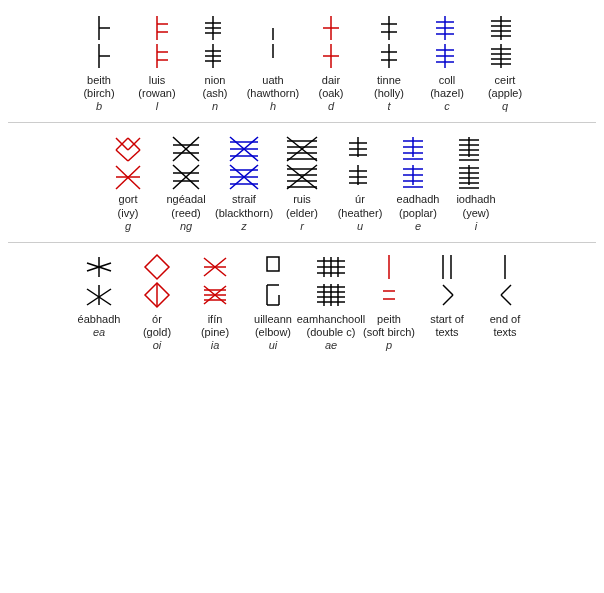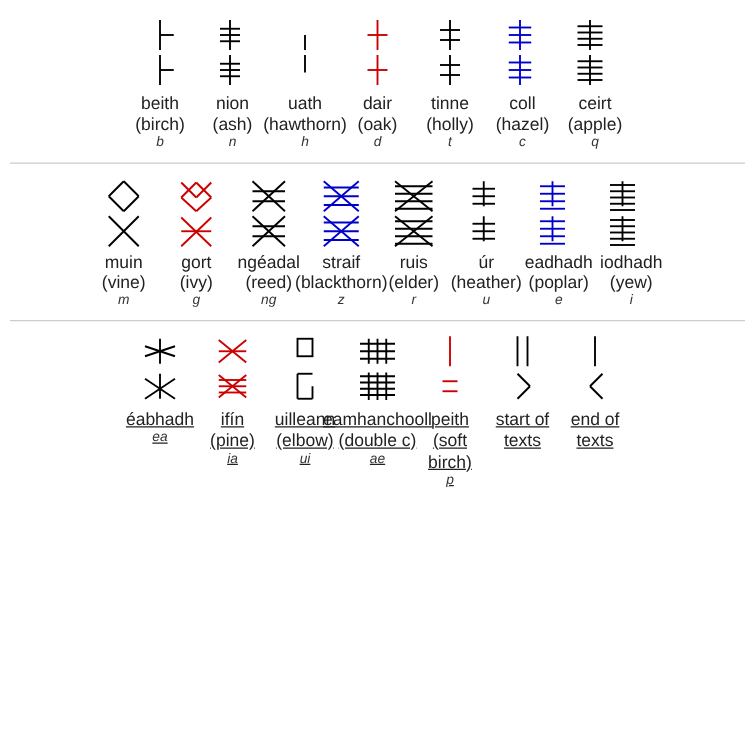--- a/index.html
+++ b/index.html
@@ -46,21 +46,21 @@
       align-items: flex-end;
       justify-content: center;
     }
     .glyph-bottom {
       height: 28px;
       display: flex;
       align-items: flex-start;
       justify-content: center;
     }
     .char-name {
-      font-size: 14px;
+      font-size: 11px;
       text-align: center;
       line-height: 1.2;
       margin-top: 2px;
     }
     .char-letter {
       font-size: 11px;
       font-style: italic;
       text-align: center;
       color: #333;
     }
@@ -96,20 +96,40 @@
           <svg width="30" height="28" class="glyph-svg">
             <line x1="15" y1="2" x2="15" y2="26" stroke="#000" stroke-width="1.5"></line>
             <line x1="15" y1="14" x2="26" y2="14" stroke="#000" stroke-width="1.5"></line>
           </svg>
         </div>
       </div>
       <div class="char-name">beith<br>(birch)</div>
       <div class="char-letter">b</div>
     </div>
 
+    <div class="char-cell">
+      <div class="glyph-area">
+        <div class="glyph-top">
+          <svg width="30" height="28" class="glyph-svg">
+            <line x1="15" y1="2" x2="15" y2="26" stroke="#cc0000" stroke-width="1.5"></line>
+            <line x1="15" y1="10" x2="26" y2="10" stroke="#cc0000" stroke-width="1.5"></line>
+            <line x1="15" y1="18" x2="26" y2="18" stroke="#cc0000" stroke-width="1.5"></line>
+          </svg>
+        </div>
+        <div class="glyph-bottom">
+          <svg width="30" height="28" class="glyph-svg">
+            <line x1="15" y1="2" x2="15" y2="26" stroke="#cc0000" stroke-width="1.5"></line>
+            <line x1="15" y1="10" x2="26" y2="10" stroke="#cc0000" stroke-width="1.5"></line>
+            <line x1="15" y1="18" x2="26" y2="18" stroke="#cc0000" stroke-width="1.5"></line>
+          </svg>
+        </div>
+      </div>
+      <div class="char-name">luis<br>(rowan)</div>
+      <div class="char-letter">l</div>
+    </div>
 
 
 
     <div class="char-cell">
       <div class="glyph-area">
         <div class="glyph-top">
           <svg width="36" height="28" class="glyph-svg">
             <line x1="16" y1="2" x2="16" y2="26" stroke="#000" stroke-width="1.5"></line>
             <line x1="8" y1="9" x2="16" y2="9" stroke="#000" stroke-width="1.5"></line>
             <line x1="8" y1="14" x2="16" y2="14" stroke="#000" stroke-width="1.5"></line>
@@ -247,40 +267,20 @@
       <div class="char-name">ceirt<br>(apple)</div>
       <div class="char-letter">q</div>
     </div>
 
   </div>
 
   <hr class="divider">
 
   <div class="section">
 
-    <div class="char-cell">
-      <div class="glyph-area">
-        <div class="glyph-top">
-          <svg width="32" height="28" class="glyph-svg">
-            <line x1="16" y1="4" x2="4" y2="16" stroke="#000" stroke-width="1.5"></line>
-            <line x1="16" y1="4" x2="28" y2="16" stroke="#000" stroke-width="1.5"></line>
-            <line x1="4" y1="16" x2="16" y2="28" stroke="#000" stroke-width="1.5"></line>
-            <line x1="28" y1="16" x2="16" y2="28" stroke="#000" stroke-width="1.5"></line>
-          </svg>
-        </div>
-        <div class="glyph-bottom">
-          <svg width="32" height="28" class="glyph-svg">
-            <line x1="4" y1="4" x2="28" y2="28" stroke="#000" stroke-width="1.5"></line>
-            <line x1="28" y1="4" x2="4" y2="28" stroke="#000" stroke-width="1.5"></line>
-          </svg>
-        </div>
-      </div>
-      <div class="char-name">muin<br>(vine)</div>
-      <div class="char-letter">m</div>
-    </div>
 
     <div class="char-cell">
       <div class="glyph-area">
         <div class="glyph-top">
           <svg width="34" height="28" class="glyph-svg">
             <line x1="5" y1="5" x2="17" y2="17" stroke="#cc0000" stroke-width="1.5"></line>
             <line x1="17" y1="5" x2="5" y2="17" stroke="#cc0000" stroke-width="1.5"></line>
             <line x1="17" y1="5" x2="29" y2="17" stroke="#cc0000" stroke-width="1.5"></line>
             <line x1="29" y1="5" x2="17" y2="17" stroke="#cc0000" stroke-width="1.5"></line>
             <line x1="5" y1="17" x2="17" y2="28" stroke="#cc0000" stroke-width="1.5"></line>
@@ -448,21 +448,21 @@
         </div>
       </div>
       <div class="char-name">iodhadh<br>(yew)</div>
       <div class="char-letter">i</div>
     </div>
 
   </div>
 
   <hr class="divider">
 
-  <div class="section" style="flex-wrap:wrap;text-decoration:underline;">
+  <div class="section" style="flex-wrap:wrap;">
 
     <div class="char-cell">
       <div class="glyph-area">
         <div class="glyph-top">
           <svg width="34" height="28" class="glyph-svg">
 
             <line x1="17" y1="4" x2="17" y2="24" stroke="#000" stroke-width="1.5"></line>
             <line x1="5" y1="10" x2="29" y2="18" stroke="#000" stroke-width="1.5"></line>
             <line x1="29" y1="10" x2="5" y2="18" stroke="#000" stroke-width="1.5"></line>
           </svg>
@@ -472,20 +472,37 @@
             <line x1="17" y1="4" x2="17" y2="24" stroke="#000" stroke-width="1.5"></line>
             <line x1="5" y1="8" x2="29" y2="24" stroke="#000" stroke-width="1.5"></line>
             <line x1="29" y1="8" x2="5" y2="24" stroke="#000" stroke-width="1.5"></line>
           </svg>
         </div>
       </div>
       <div class="char-name">éabhadh</div>
       <div class="char-letter">ea</div>
     </div>
 
+    <div class="char-cell">
+      <div class="glyph-area">
+        <div class="glyph-top">
+          <svg width="30" height="28" class="glyph-svg">
+            <polygon points="15,2 27,14 15,26 3,14" fill="none" stroke="#cc0000" stroke-width="1.5"></polygon>
+          </svg>
+        </div>
+        <div class="glyph-bottom">
+          <svg width="30" height="28" class="glyph-svg">
+            <polygon points="15,2 27,14 15,26 3,14" fill="none" stroke="#cc0000" stroke-width="1.5"></polygon>
+            <line x1="15" y1="2" x2="15" y2="26" stroke="#cc0000" stroke-width="1.5"></line>
+          </svg>
+        </div>
+      </div>
+      <div class="char-name">ór<br>(gold)</div>
+      <div class="char-letter">oi</div>
+    </div>
 
     <div class="char-cell">
       <div class="glyph-area">
         <div class="glyph-top">
           <svg width="32" height="28" class="glyph-svg">
 
             <line x1="5" y1="5" x2="27" y2="23" stroke="#cc0000" stroke-width="1.5"></line>
             <line x1="27" y1="5" x2="5" y2="23" stroke="#cc0000" stroke-width="1.5"></line>
             <line x1="5" y1="14" x2="27" y2="14" stroke="#cc0000" stroke-width="1.5"></line>
           </svg>

